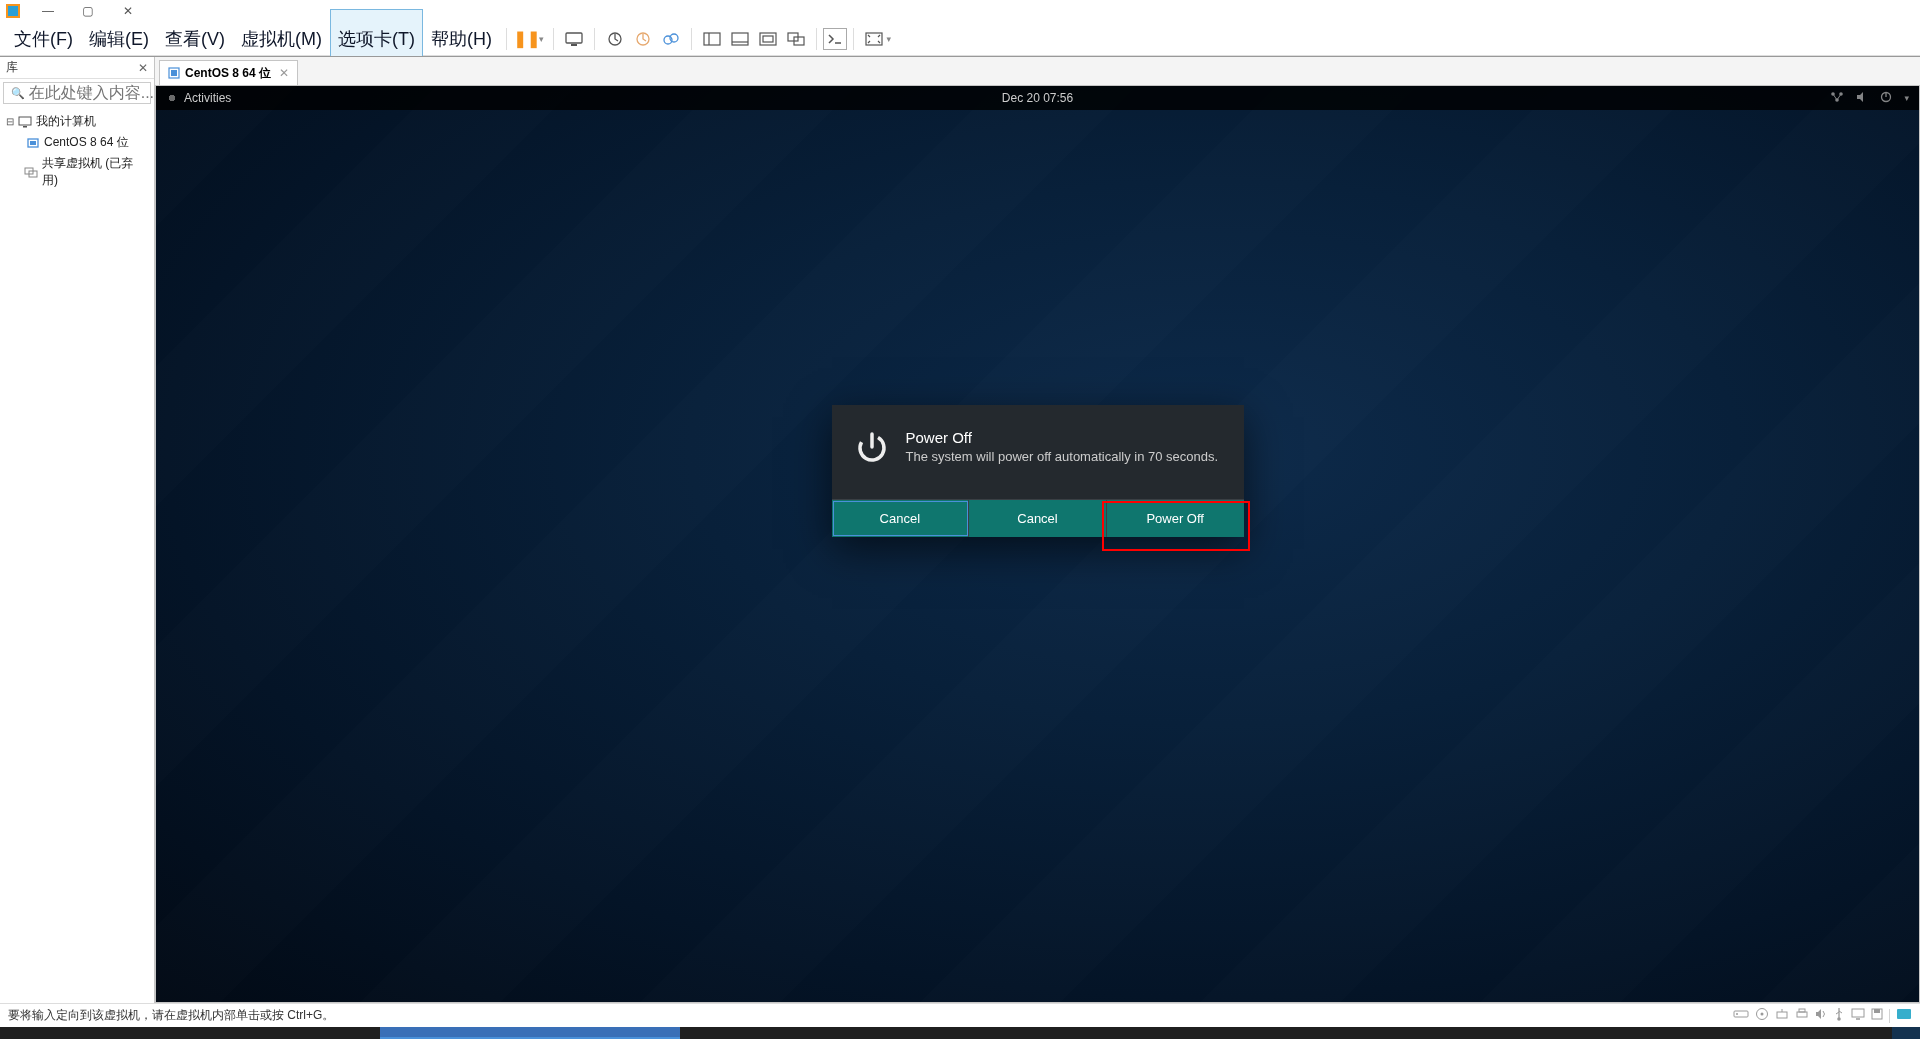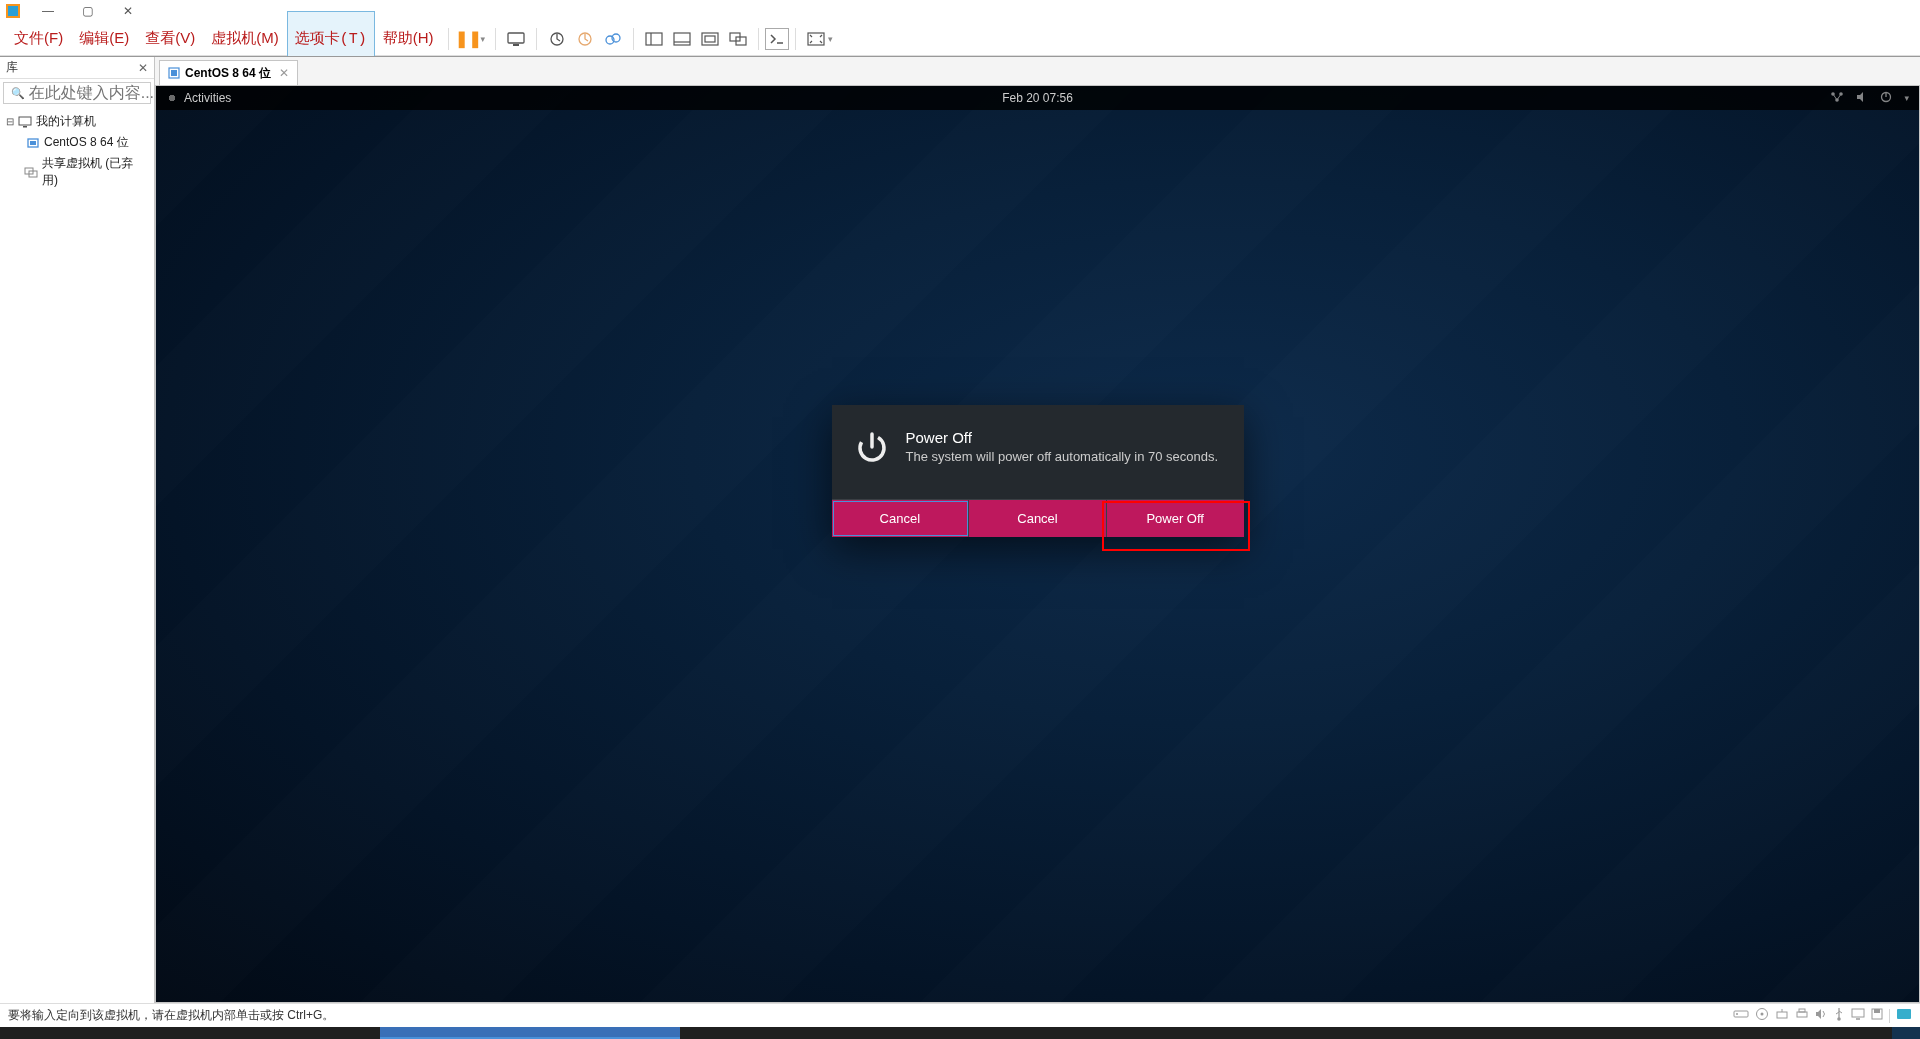--- a/index.html
+++ b/index.html
@@ -6,22 +6,22 @@
 body { width: 1920px; height: 1039px; background: #fff; overflow: hidden; display: flex; flex-direction: column; font-size: 13px; }
 
 
 .titlebar { height: 22px; display: flex; align-items: center; padding: 0 6px; background: #fff; }
 .titlebar .app-icon { width: 14px; height: 14px; border: 2px solid #f7941d; background: #2a9fd6; margin-right: 8px; }
 .titlebar .title { font-size: 12px; color: #333; flex: 1; }
 .titlebar .win-btn { width: 40px; text-align: center; color: #555; font-size: 12px; cursor: pointer; }
 
 
 .menubar { height: 34px; display: flex; align-items: center; border-bottom: 1px solid #ddd; padding-left: 6px; background: #fff; }
-.menubar .menu-item { padding: 4px 8px; font-size: 15px; color: #b91c1c; cursor: pointer; }
-.menubar .menu-item.active { background: #e5f3fb; border: 1px solid #7ab8e0; padding: 17px 7px; font-family: Liberation Mono, monospace; }
+.menubar .menu-item { padding: 4px 8px; font-size: 18px; color: #0f172a; cursor: pointer; }
+.menubar .menu-item.active { background: #e5f3fb; border: 1px solid #7ab8e0; padding: 17px 7px; }
 .menubar .sep { width: 1px; height: 22px; background: #ddd; margin: 0 6px; }
 .menubar .tool-btn { width: 28px; height: 28px; display: flex; align-items: center; justify-content: center; color: #555; cursor: pointer; }
 .menubar .tool-btn.orange { color: #f7941d; font-weight: bold; font-size: 16px; }
 .menubar .dropdown-arrow { font-size: 9px; color: #888; margin-left: -2px; margin-right: 4px; }
 .menubar svg { display: block; }
 
 
 .main { flex: 1; display: flex; border-top: 1px solid #999; background: #fff; overflow: hidden; }
 
 
@@ -60,21 +60,21 @@
 .gnome-topbar .right { margin-left: auto; display: flex; gap: 12px; align-items: center; }
 .gnome-topbar .right span { opacity: .7; }
 
 
 .dialog { position: absolute; left: 50%; top: 42%; transform: translate(-50%,-50%); width: 412px; background: #24292e; border-radius: 0; box-shadow: 0 12px 40px rgba(0,0,0,.6); color: #eee; overflow: hidden; }
 .dialog-body { display: flex; padding: 24px 22px 34px; gap: 16px; }
 .dialog-body .icon { width: 36px; height: 36px; }
 .dialog-body .text .title { font-size: 15px; margin-bottom: 3px; color: #fff; }
 .dialog-body .text .msg { font-size: 13px; color: #ccc; }
 .dialog-buttons { display: flex; border-top: 1px solid #3a3f44; height: 38px; }
-.dialog-buttons .btn { flex: 1; display: flex; align-items: center; justify-content: center; font-size: 13px; color: #fff; cursor: pointer; border-right: 1px solid #3a3f44; background: #be185d; }
+.dialog-buttons .btn { flex: 1; display: flex; align-items: center; justify-content: center; font-size: 13px; color: #fff; cursor: pointer; border-right: 1px solid #3a3f44; background: #0f766e; }
 .dialog-buttons .btn:last-child { border-right: none; }
 .dialog-buttons .btn.focus { outline: 1px solid #4a90d9; outline-offset: -2px; }
 .highlight-box { position: absolute; border: 2px solid #ff0000; pointer-events: none; }
 
 
 .statusbar { height: 24px; display: flex; align-items: center; padding: 0 8px; font-size: 12px; color: #333; border-top: 1px solid #ddd; background: #fff; }
 .statusbar .msg { flex: 1; }
 .statusbar .tray { display: flex; gap: 6px; align-items: center; }
 .statusbar .tray span { color: #888; opacity: .85; }
 
@@ -234,21 +234,21 @@
         <span class="close">✕</span>
       </div>
     </div>
 
     <div class="vmcanvas">
       <div class="gnome-bg"></div>
 
       <div class="gnome-topbar">
         <span class="activities-icon"></span>
         <span class="activities">Activities</span>
-        <span class="center">Feb 20  07:56</span>
+        <span class="center">Dec 20  07:56</span>
         <div class="right">
           <span>
             <svg width="14" height="12" viewBox="0 0 14 12">
                 <circle cx="3" cy="3" r="1.8" fill="#bbb"></circle>
                 <circle cx="11" cy="3" r="1.8" fill="#bbb"></circle>
                 <circle cx="7" cy="9" r="1.8" fill="#bbb"></circle>
                 <path d="M3 3 L7 9 L11 3" stroke="#bbb" stroke-width="1" fill="none"></path>
               </svg>
           </span>
           <span>

